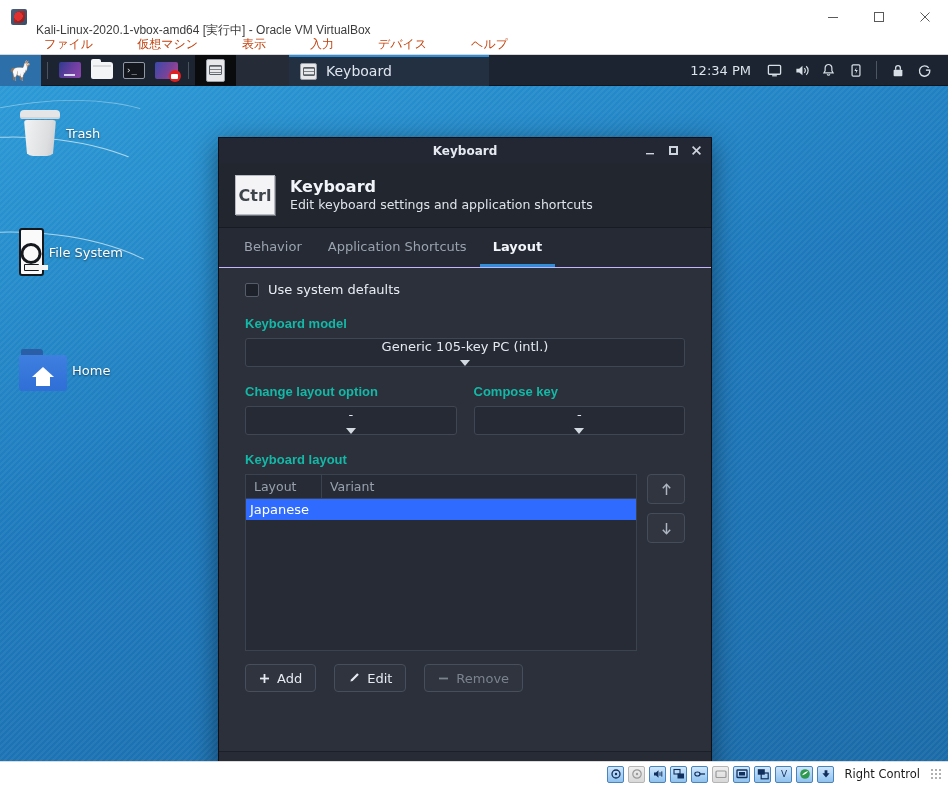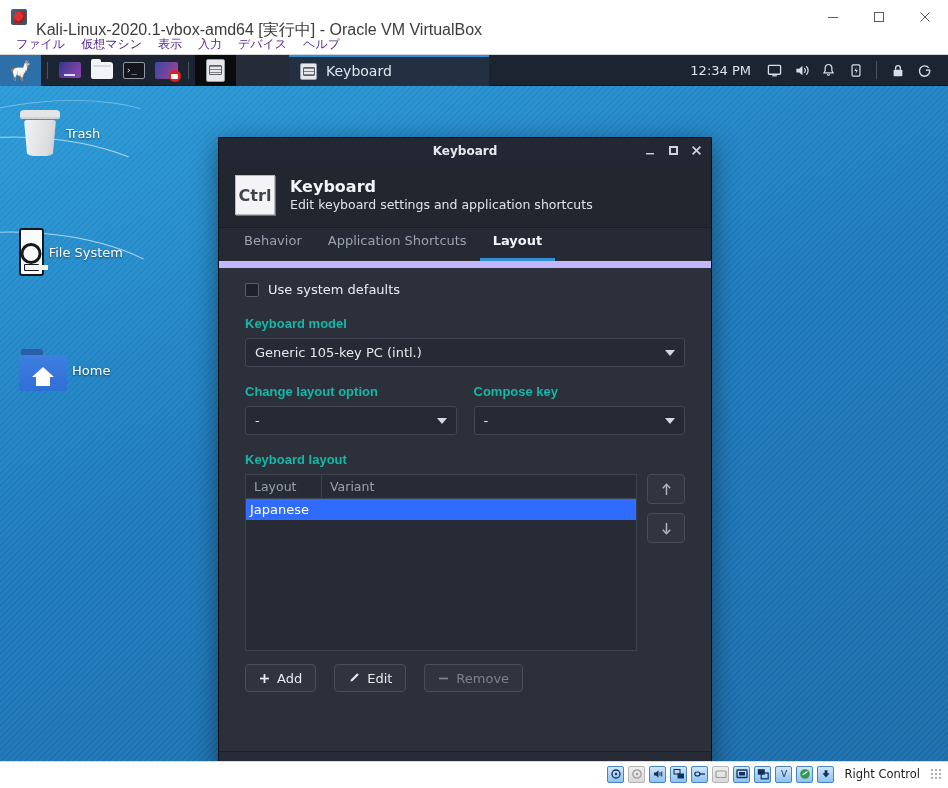--- a/index.html
+++ b/index.html
@@ -36,21 +36,21 @@
   }
   #vbox-app-icon::after {
     content: "";
     position: absolute; left: 3px; top: 2px;
     width: 11px; height: 12px;
     background: radial-gradient(circle at 40% 45%, #e03030 0 45%, transparent 46%),
                 linear-gradient(135deg,#c52a2a,#8e1d1d);
     border-radius: 50% 10% 50% 10%;
   }
   #vbox-title-text {
-    font-size: 16px; color: #3c3c3c;
+    font-size: 12px; color: #3c3c3c;
     font-family: "Liberation Sans", sans-serif;
     white-space: nowrap;
     margin-top: 28px;
   }
   #vbox-winctl { position: absolute; right: 0; top: 0; height: 33px; display: flex; }
   .vbox-winbtn {
     width: 46px; height: 33px;
     display: flex; align-items: center; justify-content: center;
     color: #5a5a5a;
     font-size: 13px;
@@ -60,24 +60,25 @@
 
   
   #vbox-menubar {
     height: 22px; flex: none;
     background: #ffffff;
     display: flex; align-items: center;
     padding-left: 8px;
     border-bottom: 1px solid #d6d6d6;
   }
   .vbox-menu-item {
-    font-size: 12px; color: #4c1d95;
+    font-size: 12px; color: #c2410c;
     padding: 0 8px; line-height: 22px;
     font-family: Liberation Sans, sans-serif;
     white-space: nowrap;
+    margin-left: 28px;
   }
 
   
   #vm-screen {
     position: relative;
     width: 948px;
     height: 706px;
     flex: none;
     overflow: hidden;
     background: #1f7fc0;
@@ -339,21 +340,21 @@
     font-family: "DejaVu Sans", "Liberation Sans", sans-serif;
     line-height: 1.3;
   }
 
   
   #kbd-tabbar {
     height: 40px; flex: none;
     background: #252a34;
     display: flex; align-items: flex-end;
     padding: 0 12px;
-    border-bottom: 7px solid #c4b5fd;
+    border-bottom: 1px solid #c4b5fd;
   }
   .kbd-tab {
     height: 38px; padding: 0 13px;
     display: flex; align-items: center;
     font-size: 13px; color: #9aa3b0;
     font-family: "DejaVu Sans", "Liberation Sans", sans-serif;
     border-bottom: 3px solid transparent;
     white-space: nowrap;
   }
   .kbd-tab.active {
@@ -381,20 +382,21 @@
   .field-group .lbl-bold { display:block; margin-bottom: 7px; }
 
   .combo {
     height: 29px;
     background: #252a34;
     border: 1px solid #3f4654;
     border-radius: 3px;
     display: flex; align-items: center;
     padding: 0 9px;
     position: relative;
+    flex-direction: column;
   }
   .combo .cval {
     font-size: 13px; color: #e4e9f0;
     font-family: "DejaVu Sans", "Liberation Sans", sans-serif;
     flex: 1 1 auto; white-space: nowrap; overflow: hidden;
   }
   .combo .caret {
     width: 0; height: 0; flex: none;
     border-left: 5px solid transparent; border-right: 5px solid transparent;
     border-top: 6px solid #d3d9e1;

